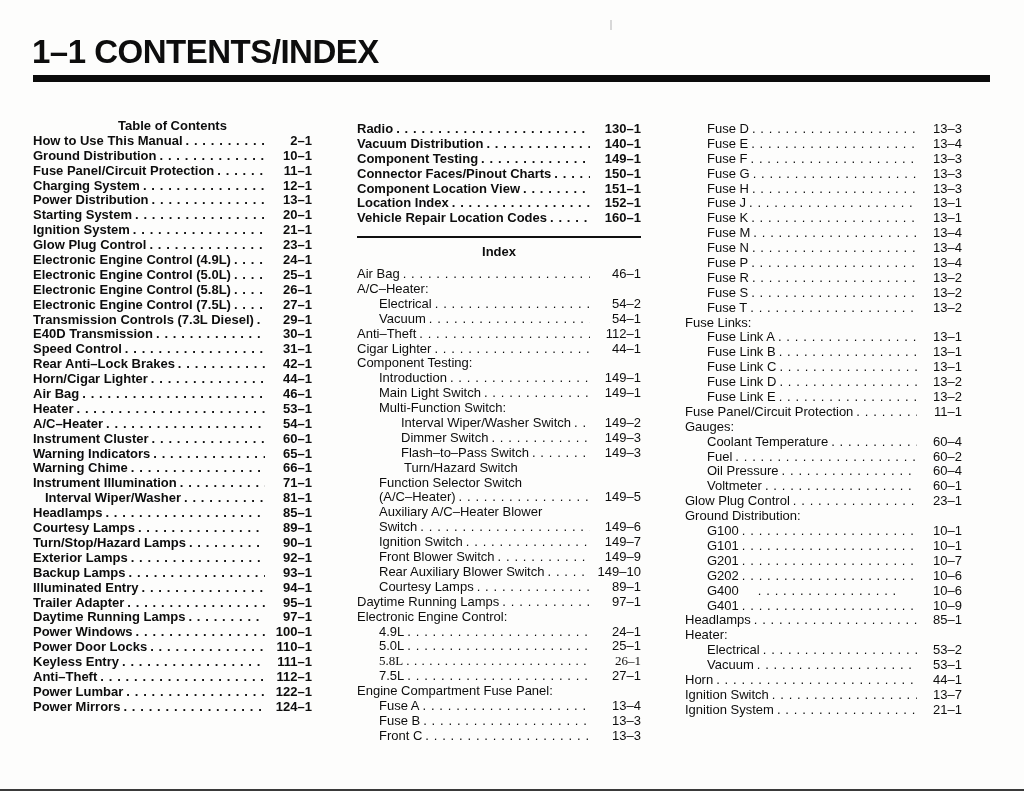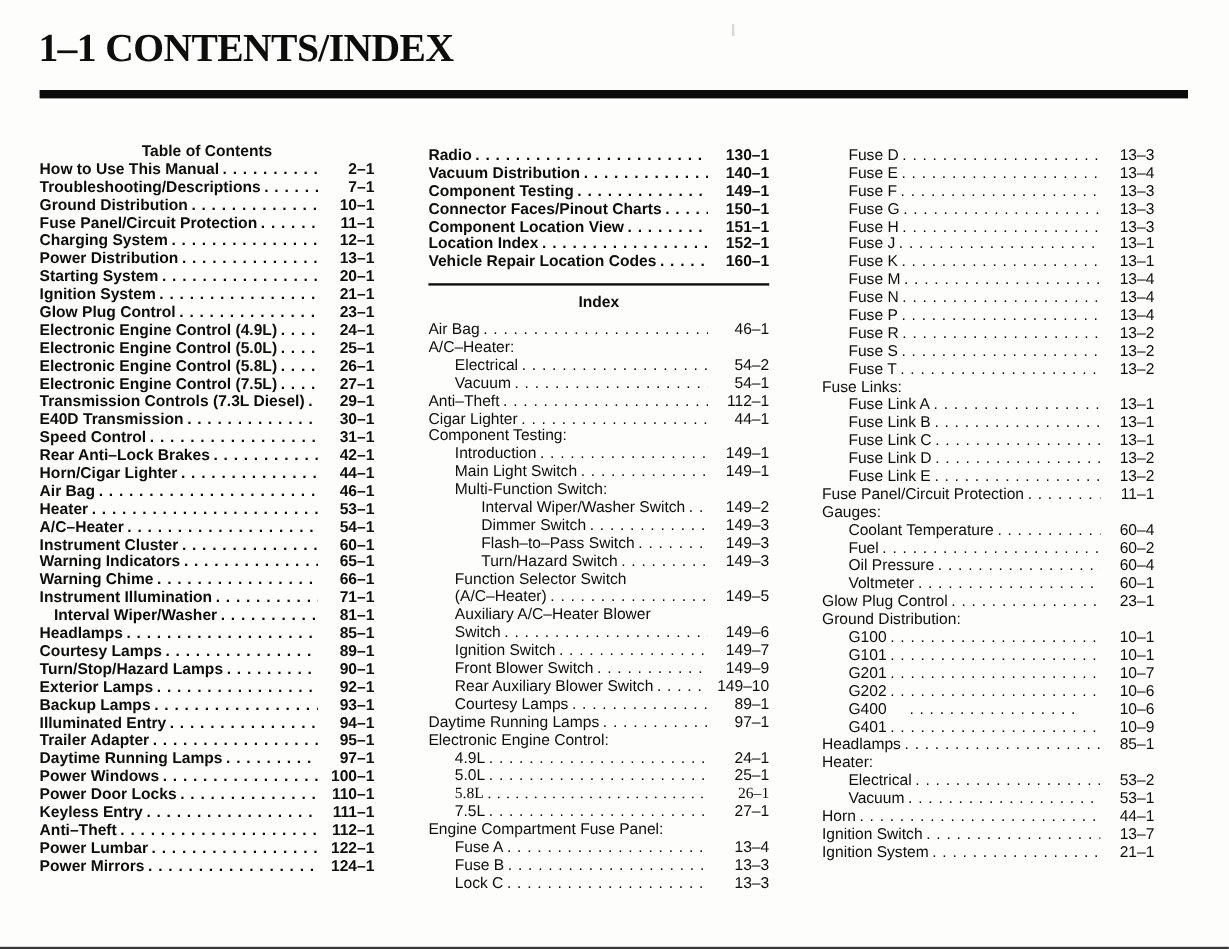--- a/index.html
+++ b/index.html
@@ -3,22 +3,22 @@
 <meta charset="utf-8">
 <style>
   html,body{margin:0;padding:0;}
   body{
     width:1024px;height:791px;position:relative;overflow:hidden;
     background:#fdfdfc;color:#0d0d0d;
     font-family:"Liberation Sans","DejaVu Sans",sans-serif;
   }
   .page{position:absolute;inset:0;border-bottom:2px solid #3a3a3a;}
   .page-title{
-    position:absolute;left:32px;top:23px;
-    font-size:33px;font-weight:bold;letter-spacing:-0.5px;white-space:nowrap;font-family:Liberation Serif, serif;
+    position:absolute;left:32px;top:33px;
+    font-size:33px;font-weight:bold;letter-spacing:-0.5px;white-space:nowrap;
   }
   .title-rule{position:absolute;left:33px;top:75px;width:957px;height:7px;background:#0b0b0b;}
   .col{position:absolute;top:119px;font-size:13px;line-height:14.9px;}
   .col-1{left:33px;width:279px;font-weight:bold;}
   .col-2{left:357px;width:284px;padding-top:3px;}
   .col-3{left:685px;width:277px;padding-top:3px;}
   .toc-block{font-weight:bold;}
   .col-heading{text-align:center;font-weight:bold;height:14.9px;margin-bottom:0;}
   .index-heading{text-align:center;font-weight:bold;height:14.9px;margin:7px 0 7px 0;}
   .divider{height:2px;background:#101010;margin-top:10px;}
@@ -49,25 +49,20 @@
   <div class="col col-1">
     <div class="col-heading">Table of Contents</div>
     <div>
 
         <div class="row" style="padding-left: 0px;">
           <span class="lbl">How to Use This Manual</span>
           <span class="dots"></span>
           <span class="pg">2–1</span>
         </div>
 
-        <div class="row" style="padding-left: 0px;">
-          <span class="lbl">Troubleshooting/Descriptions</span>
-          <span class="dots"></span>
-          <span class="pg">7–1</span>
-        </div>
 
         <div class="row" style="padding-left: 0px;">
           <span class="lbl">Ground Distribution</span>
           <span class="dots"></span>
           <span class="pg">10–1</span>
         </div>
 
         <div class="row" style="padding-left: 0px;">
           <span class="lbl">Fuse Panel/Circuit Protection</span>
           <span class="dots"></span>
@@ -413,21 +408,21 @@
           <span class="dots"></span>
           <span class="pg">149–3</span>
         </div>
 
         <div class="row" style="padding-left: 44px;">
           <span class="lbl">Flash–to–Pass Switch</span>
           <span class="dots"></span>
           <span class="pg">149–3</span>
         </div>
 
-        <div class="row" style="padding-left: 44px;">
+        <div class="row" style="padding-left: 44px; flex-direction: column;">
           <span class="lbl">Turn/Hazard Switch</span>
           <span class="dots"></span>
           <span class="pg">149–3</span>
         </div>
 
         <div class="row no-page" style="padding-left: 22px;">
           <span class="lbl">Function Selector Switch</span>
           <span class="dots"></span>
           <span class="pg"></span>
         </div>
@@ -522,21 +517,21 @@
           <span class="pg">13–4</span>
         </div>
 
         <div class="row" style="padding-left: 22px;">
           <span class="lbl">Fuse B</span>
           <span class="dots"></span>
           <span class="pg">13–3</span>
         </div>
 
         <div class="row" style="padding-left: 22px;">
-          <span class="lbl">Lock C</span>
+          <span class="lbl">Front C</span>
           <span class="dots"></span>
           <span class="pg">13–3</span>
         </div>
       </div>
   </div>
 
   <div class="col col-3">
     <div>
 
         <div class="row" style="padding-left: 22px;">

